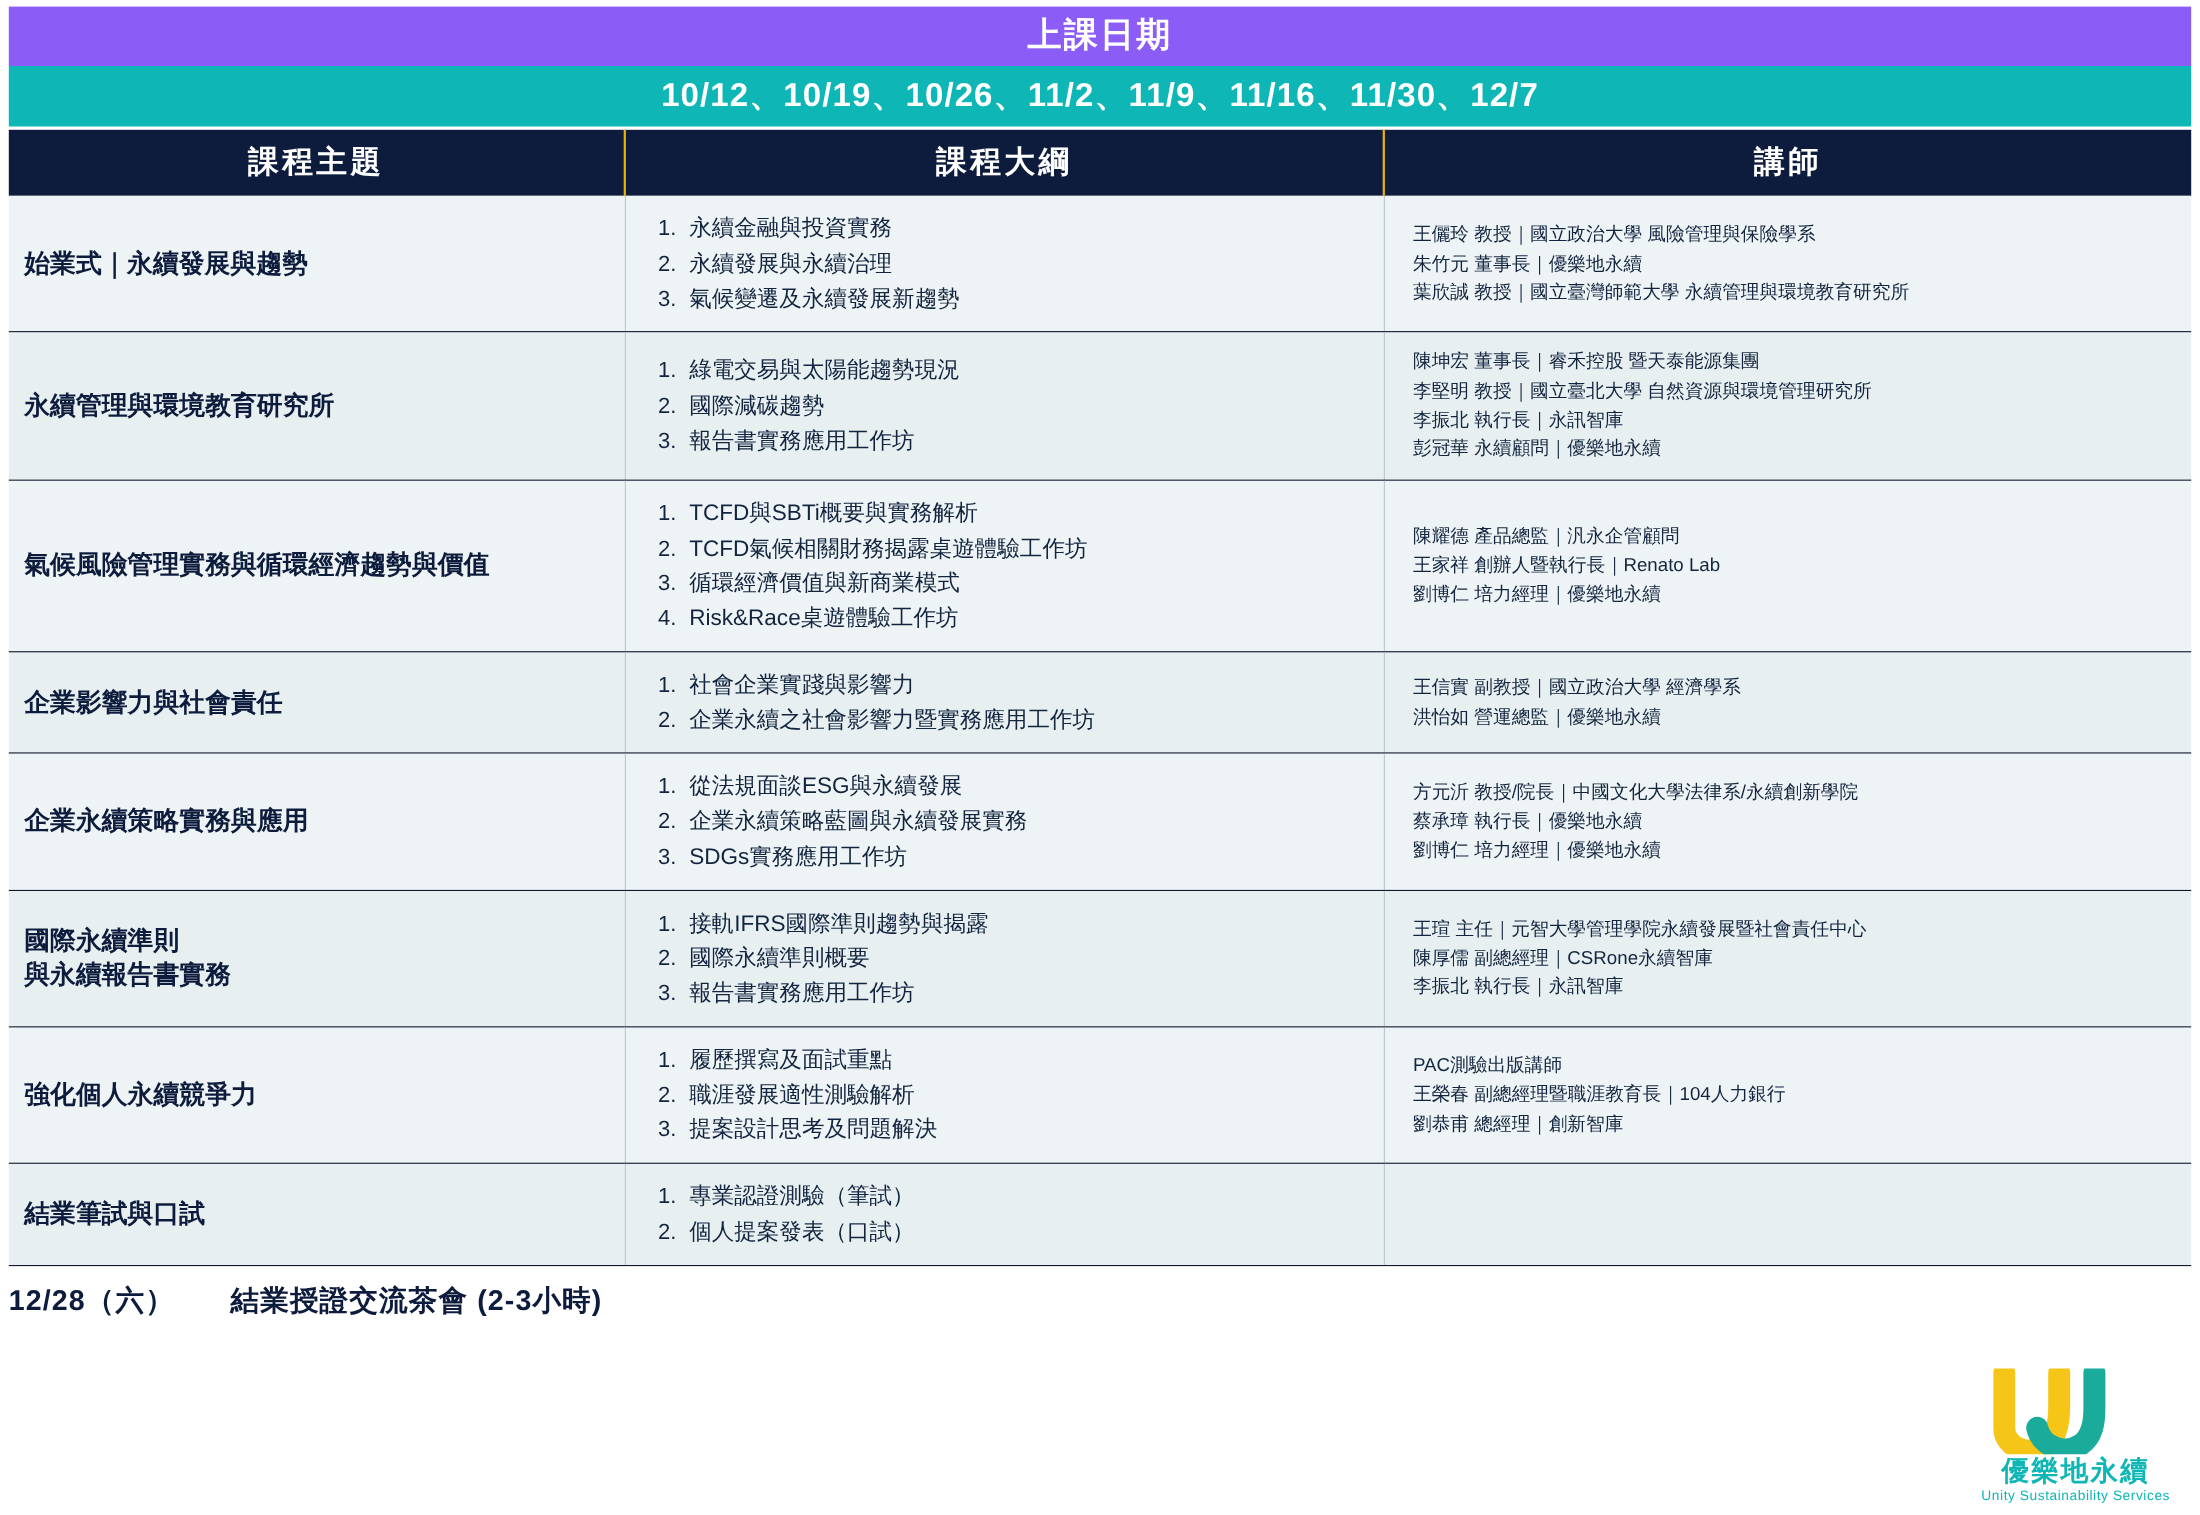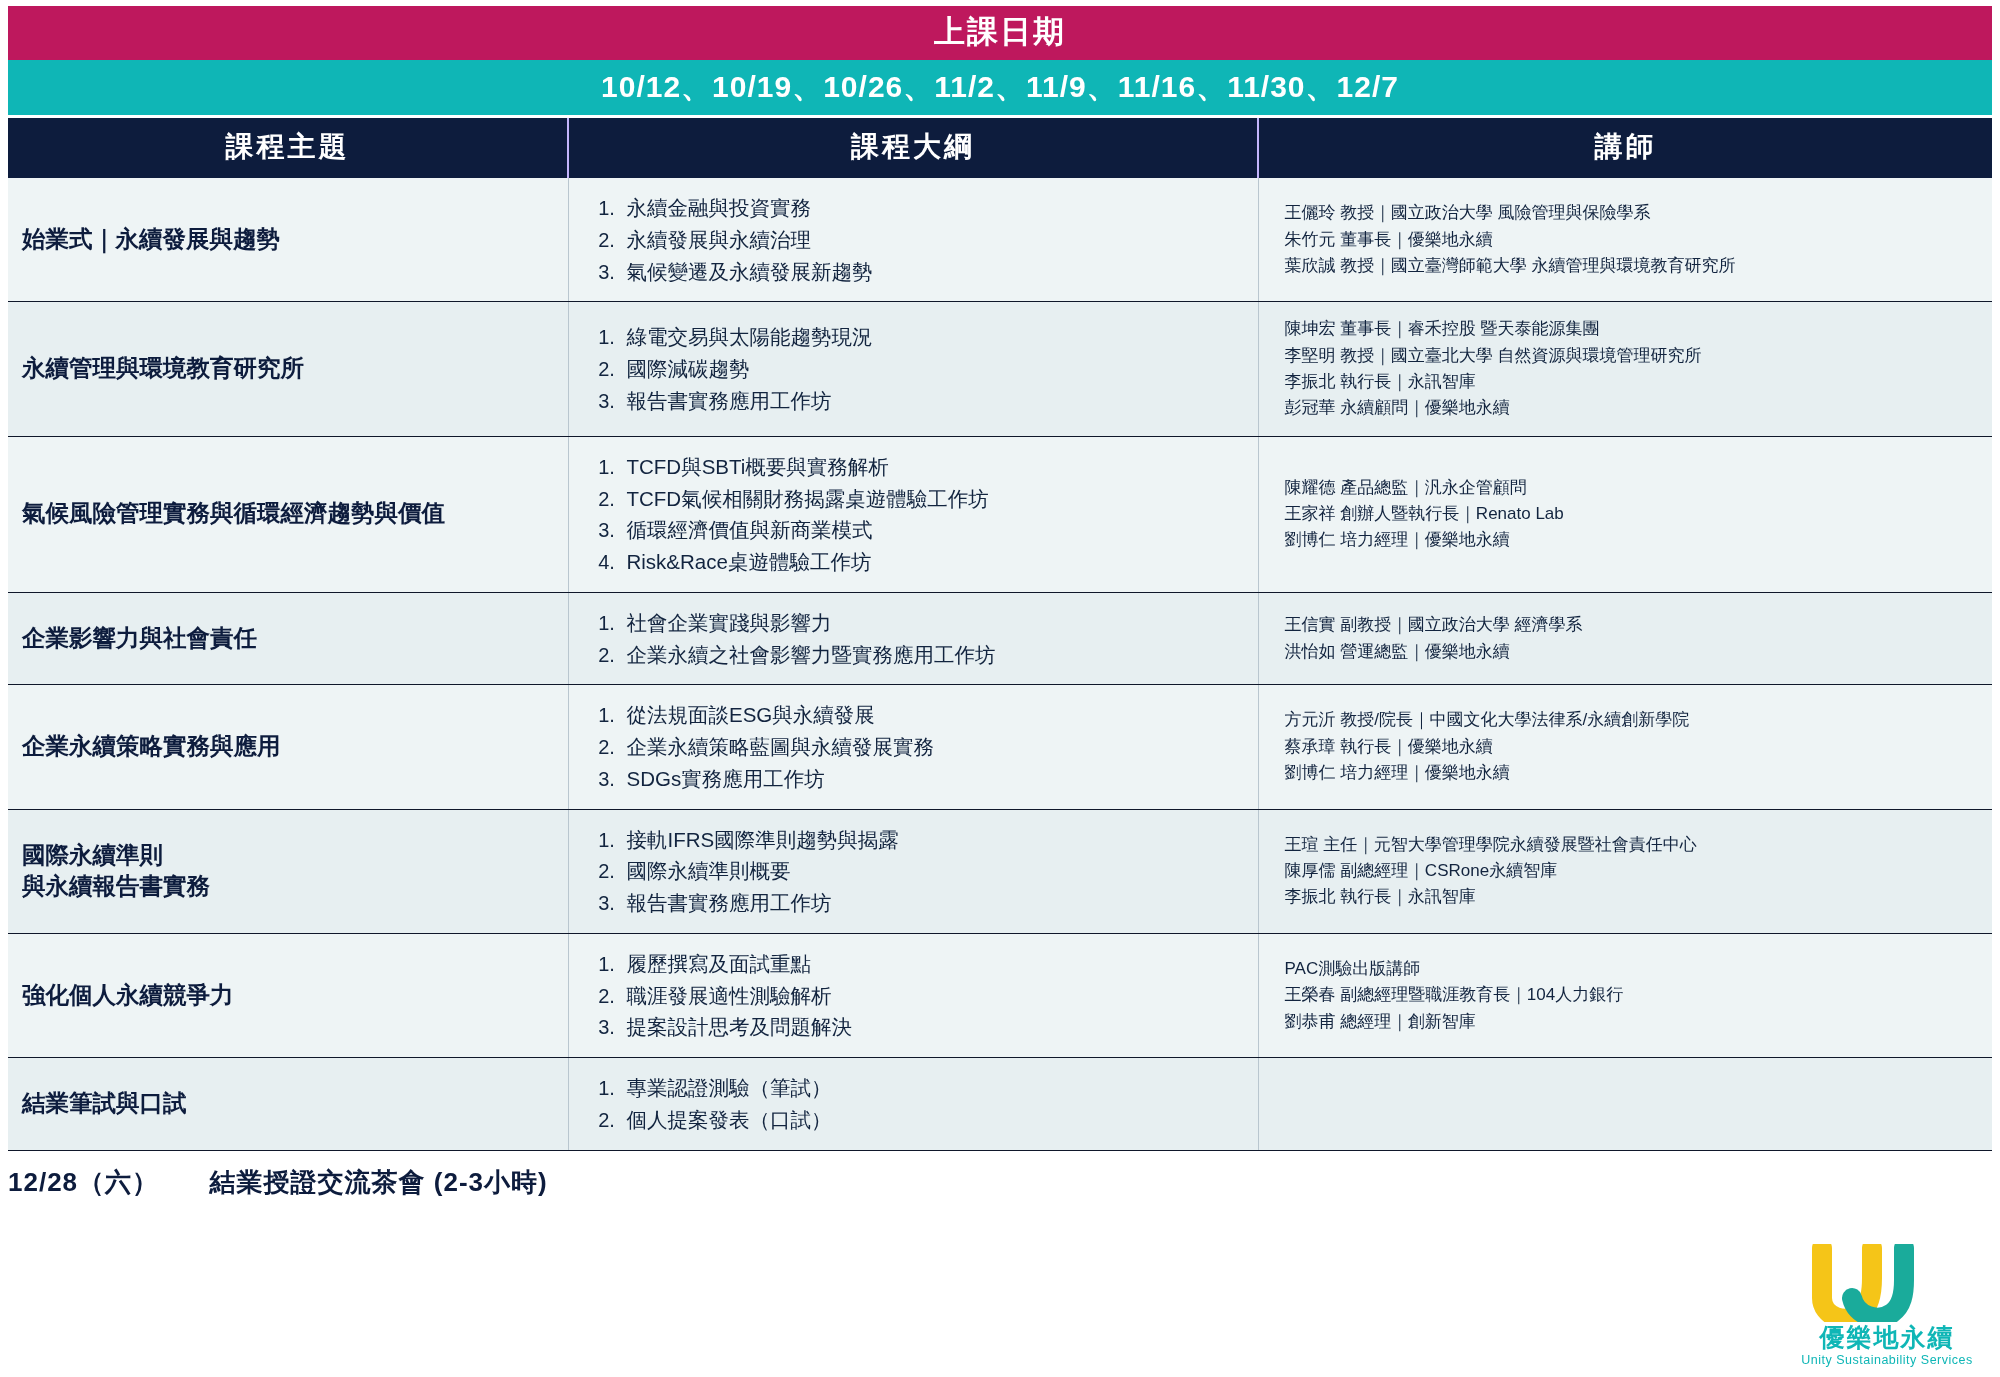--- a/index.html
+++ b/index.html
@@ -18,21 +18,21 @@
     position: relative;
     width: 2000px;
     height: 1377px;
     box-sizing: border-box;
     padding: 6px 8px 6px 8px;
     background: #ffffff;
   }
 
   
   .title-bar {
-    background: #be185d;
+    background: #8b5cf6;
     color: #ffffff;
     text-align: center;
     font-size: 31px;
     font-weight: bold;
     letter-spacing: 2px;
     padding: 9px 0 11px 0;
     line-height: 1.1;
   }
   .date-bar {
     background: #0fb6b6;
@@ -56,21 +56,21 @@
   table.schedule col.c-outline { width: 690px; }
   table.schedule col.c-speaker { width: 734px; }
 
   thead th {
     background: #0d1c3d;
     color: #ffffff;
     font-size: 28px;
     font-weight: bold;
     letter-spacing: 3px;
     padding: 10px 0 12px 0;
-    border-right: 2px solid #c4b5fd;
+    border-right: 2px solid #eab308;
   }
   thead th:last-child { border-right: none; }
 
   tbody td {
     vertical-align: middle;
     border-bottom: 1px solid #0f172a;
     padding: 14px 16px 14px 10px;
     background: #eef4f5;
   }
   tbody tr:nth-child(even) td { background: #e7eff1; }

